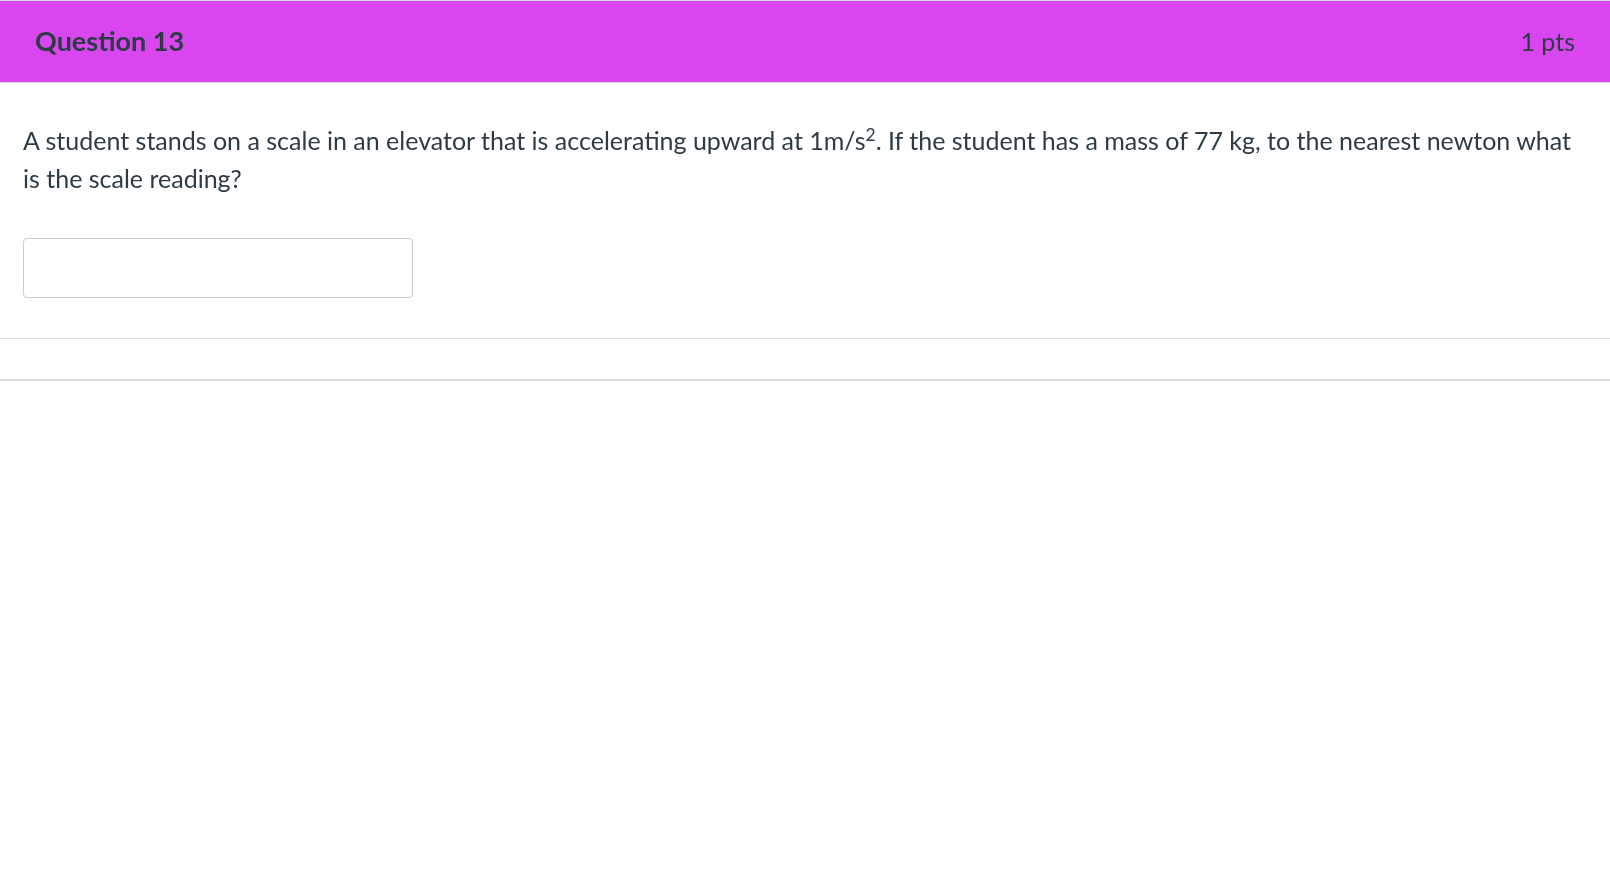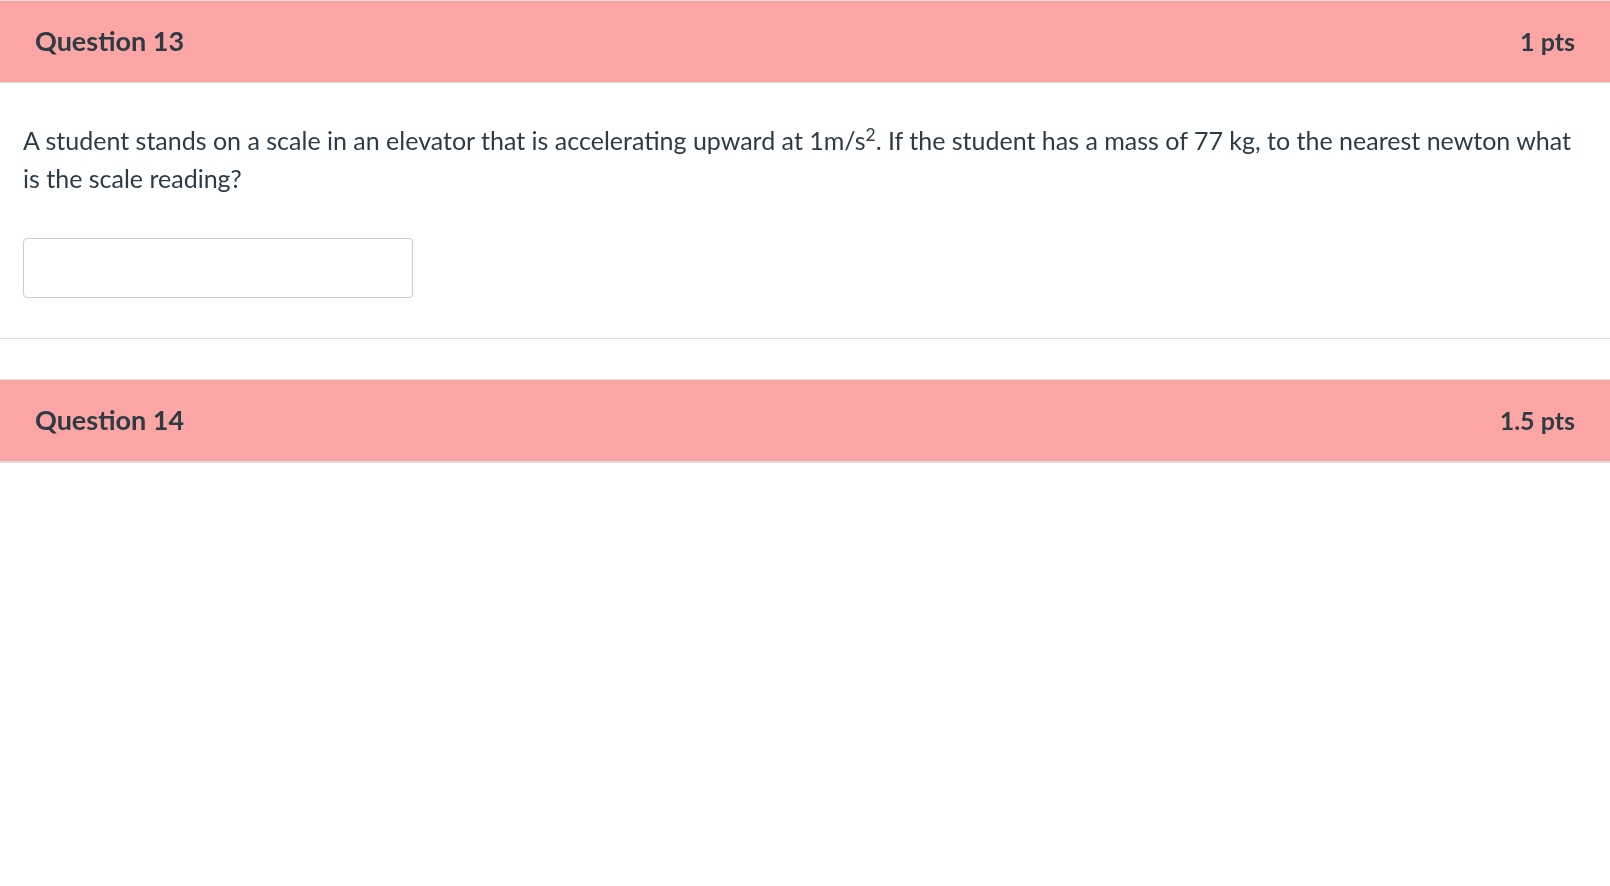--- a/index.html
+++ b/index.html
@@ -18,31 +18,31 @@
       border: 1px solid #ddd;
       border-left: none;
       border-right: none;
       margin-bottom: 40px;
       background: #ffffff;
     }
     .question-header {
       display: flex;
       justify-content: space-between;
       align-items: center;
-      background: #fca5a5;
+      background: #d946ef;
       border-bottom: 1px solid #ddd;
       padding: 20px 35px;
     }
     .question-title {
       font-weight: 700;
       font-size: 27px;
       color: #2d3b45;
     }
     .question-pts {
-      font-weight: 700;
+      font-weight: 400;
       font-size: 25px;
       color: #2d3b45;
     }
     .question-body {
       padding: 38px 35px 40px 23px;
     }
     .question-text {
       color: #2d3b45;
       font-size: 25px;
       line-height: 1.55;
@@ -78,17 +78,13 @@
     <p class="question-text">
       <span>A student stands on a scale in an elevator that is accelerating upward at 1m/s</span><sup>2</sup><span>. If the student has a mass of 77 kg, to the nearest newton what is the scale reading?</span>
     </p>
     <input type="text" class="answer-input" value="" style="">
   </div>
 </div>
 
 <div class="spacer"></div>
 
 <div class="question-block">
-  <div class="question-header">
-    <span class="question-title">Question 14</span>
-    <span class="question-pts">1.5 pts</span>
-  </div>
 </div>
 
 </body></html>

